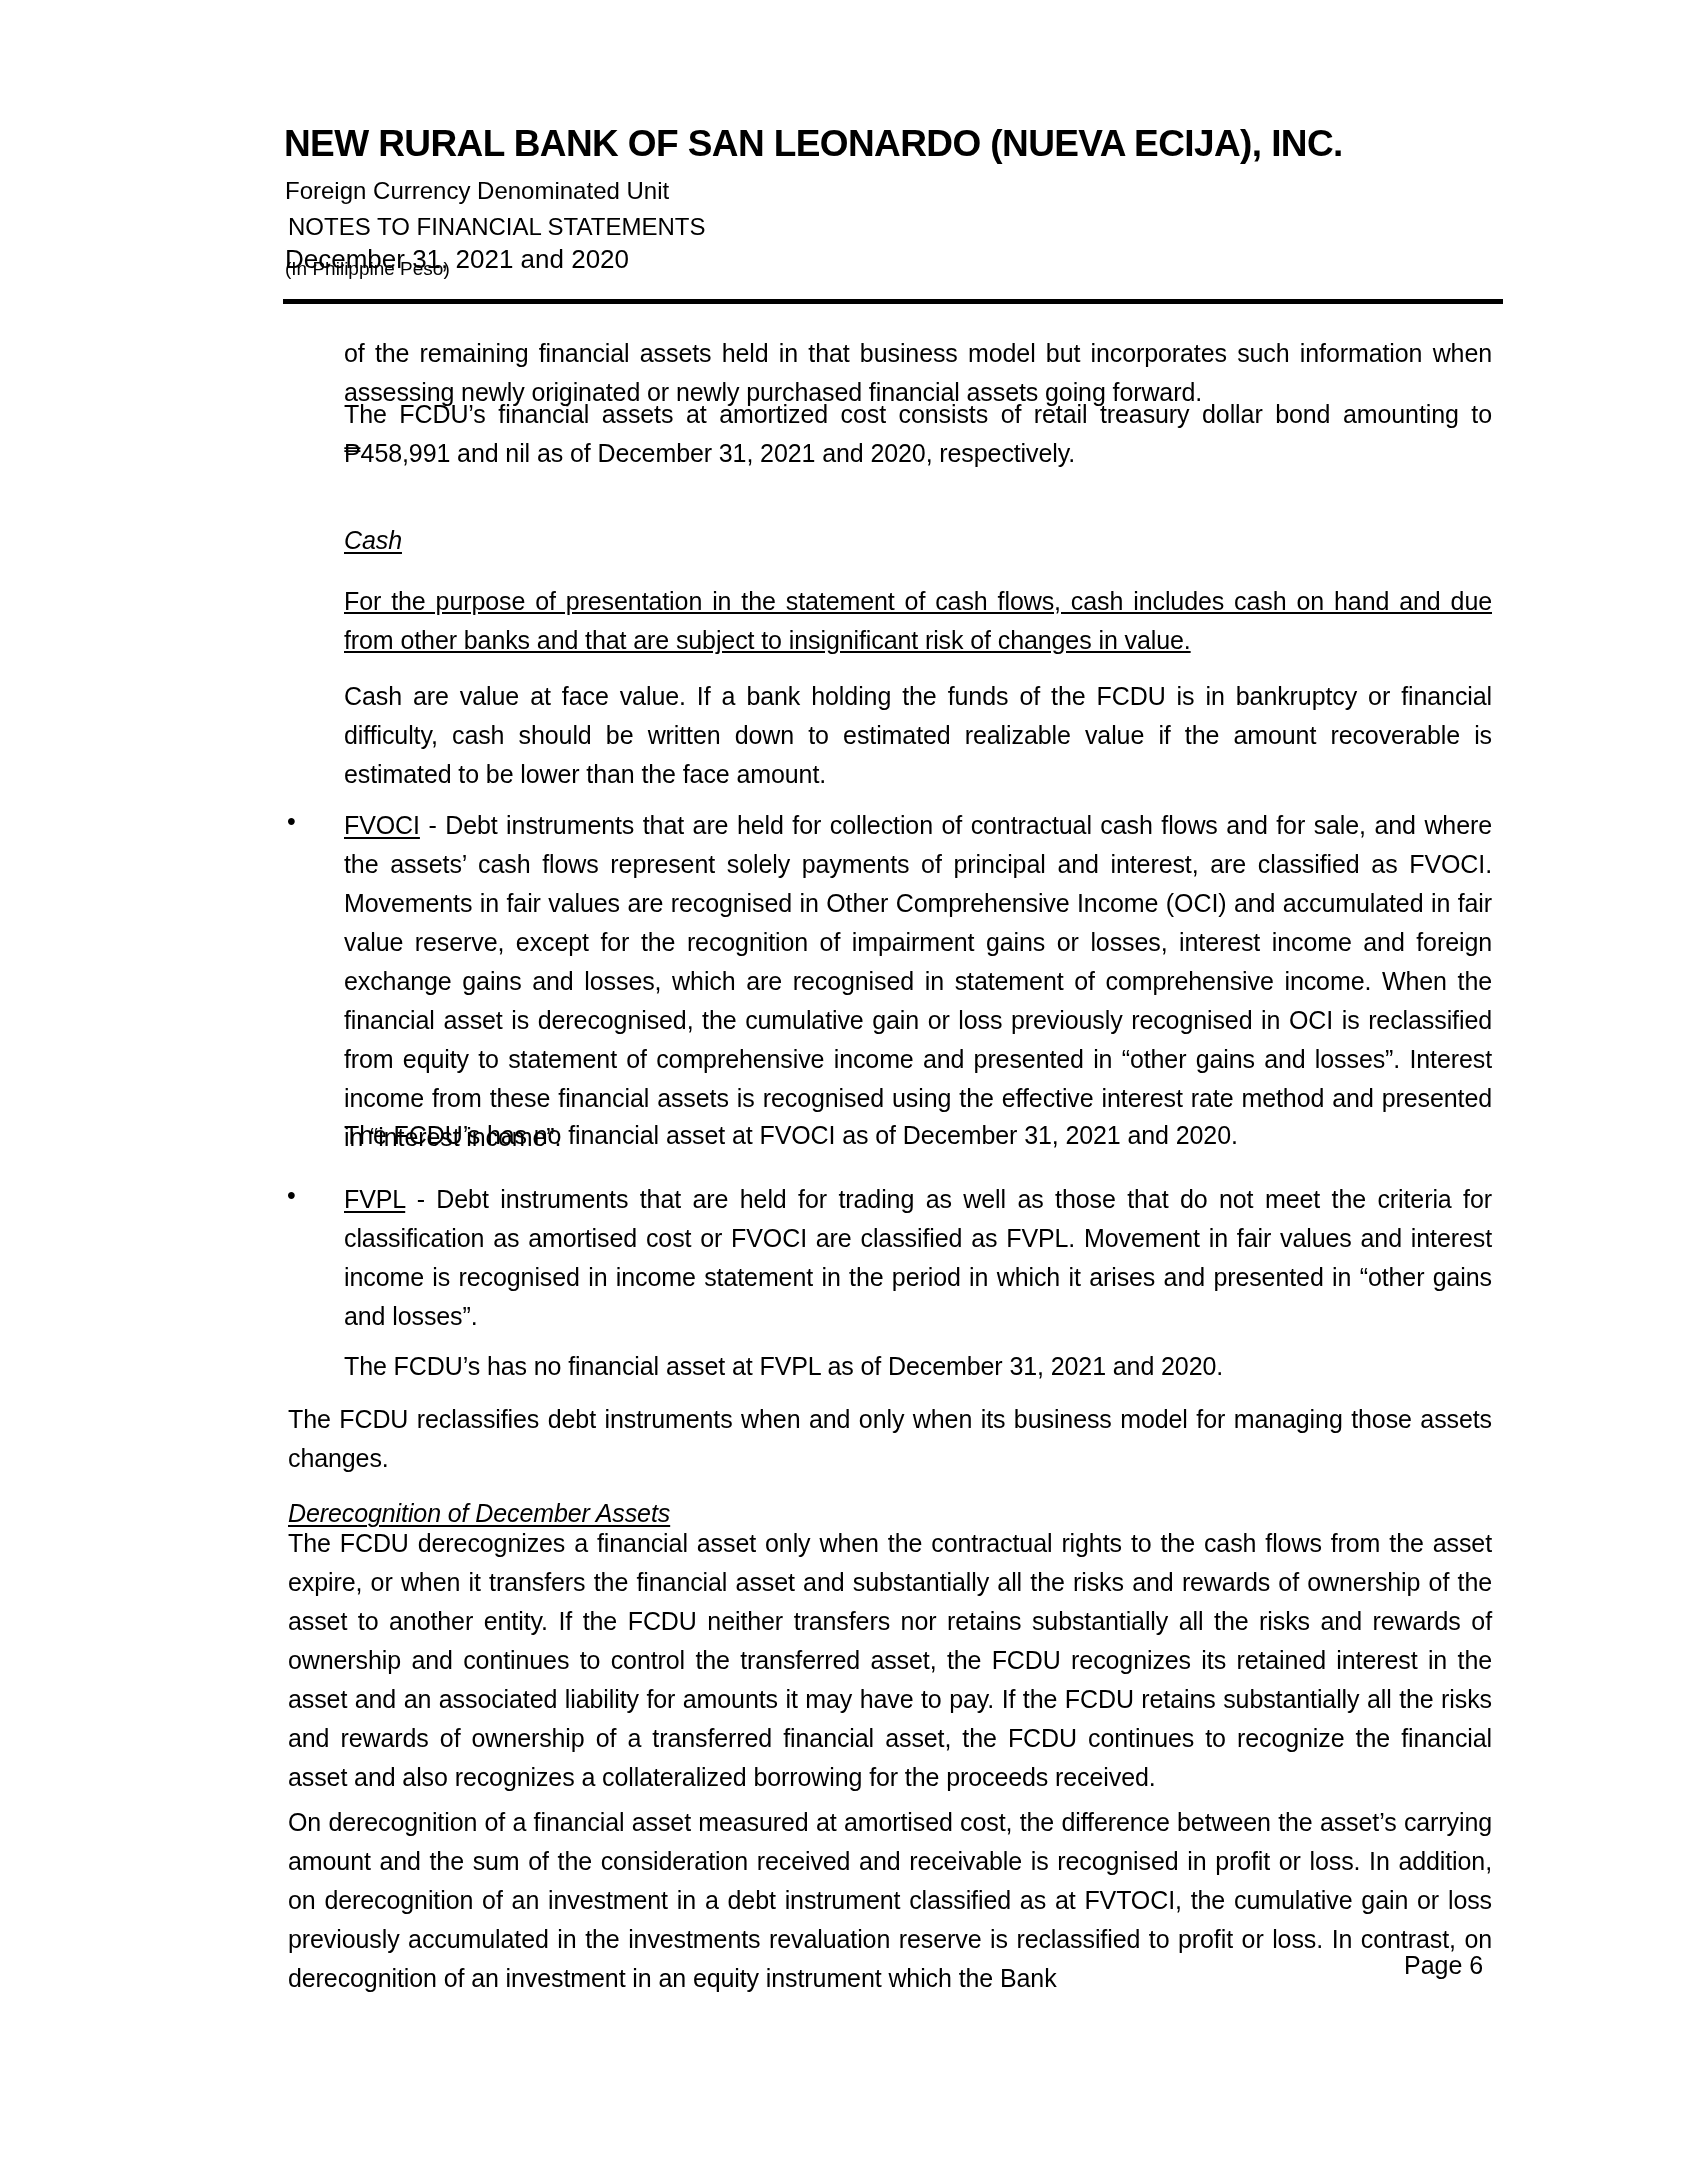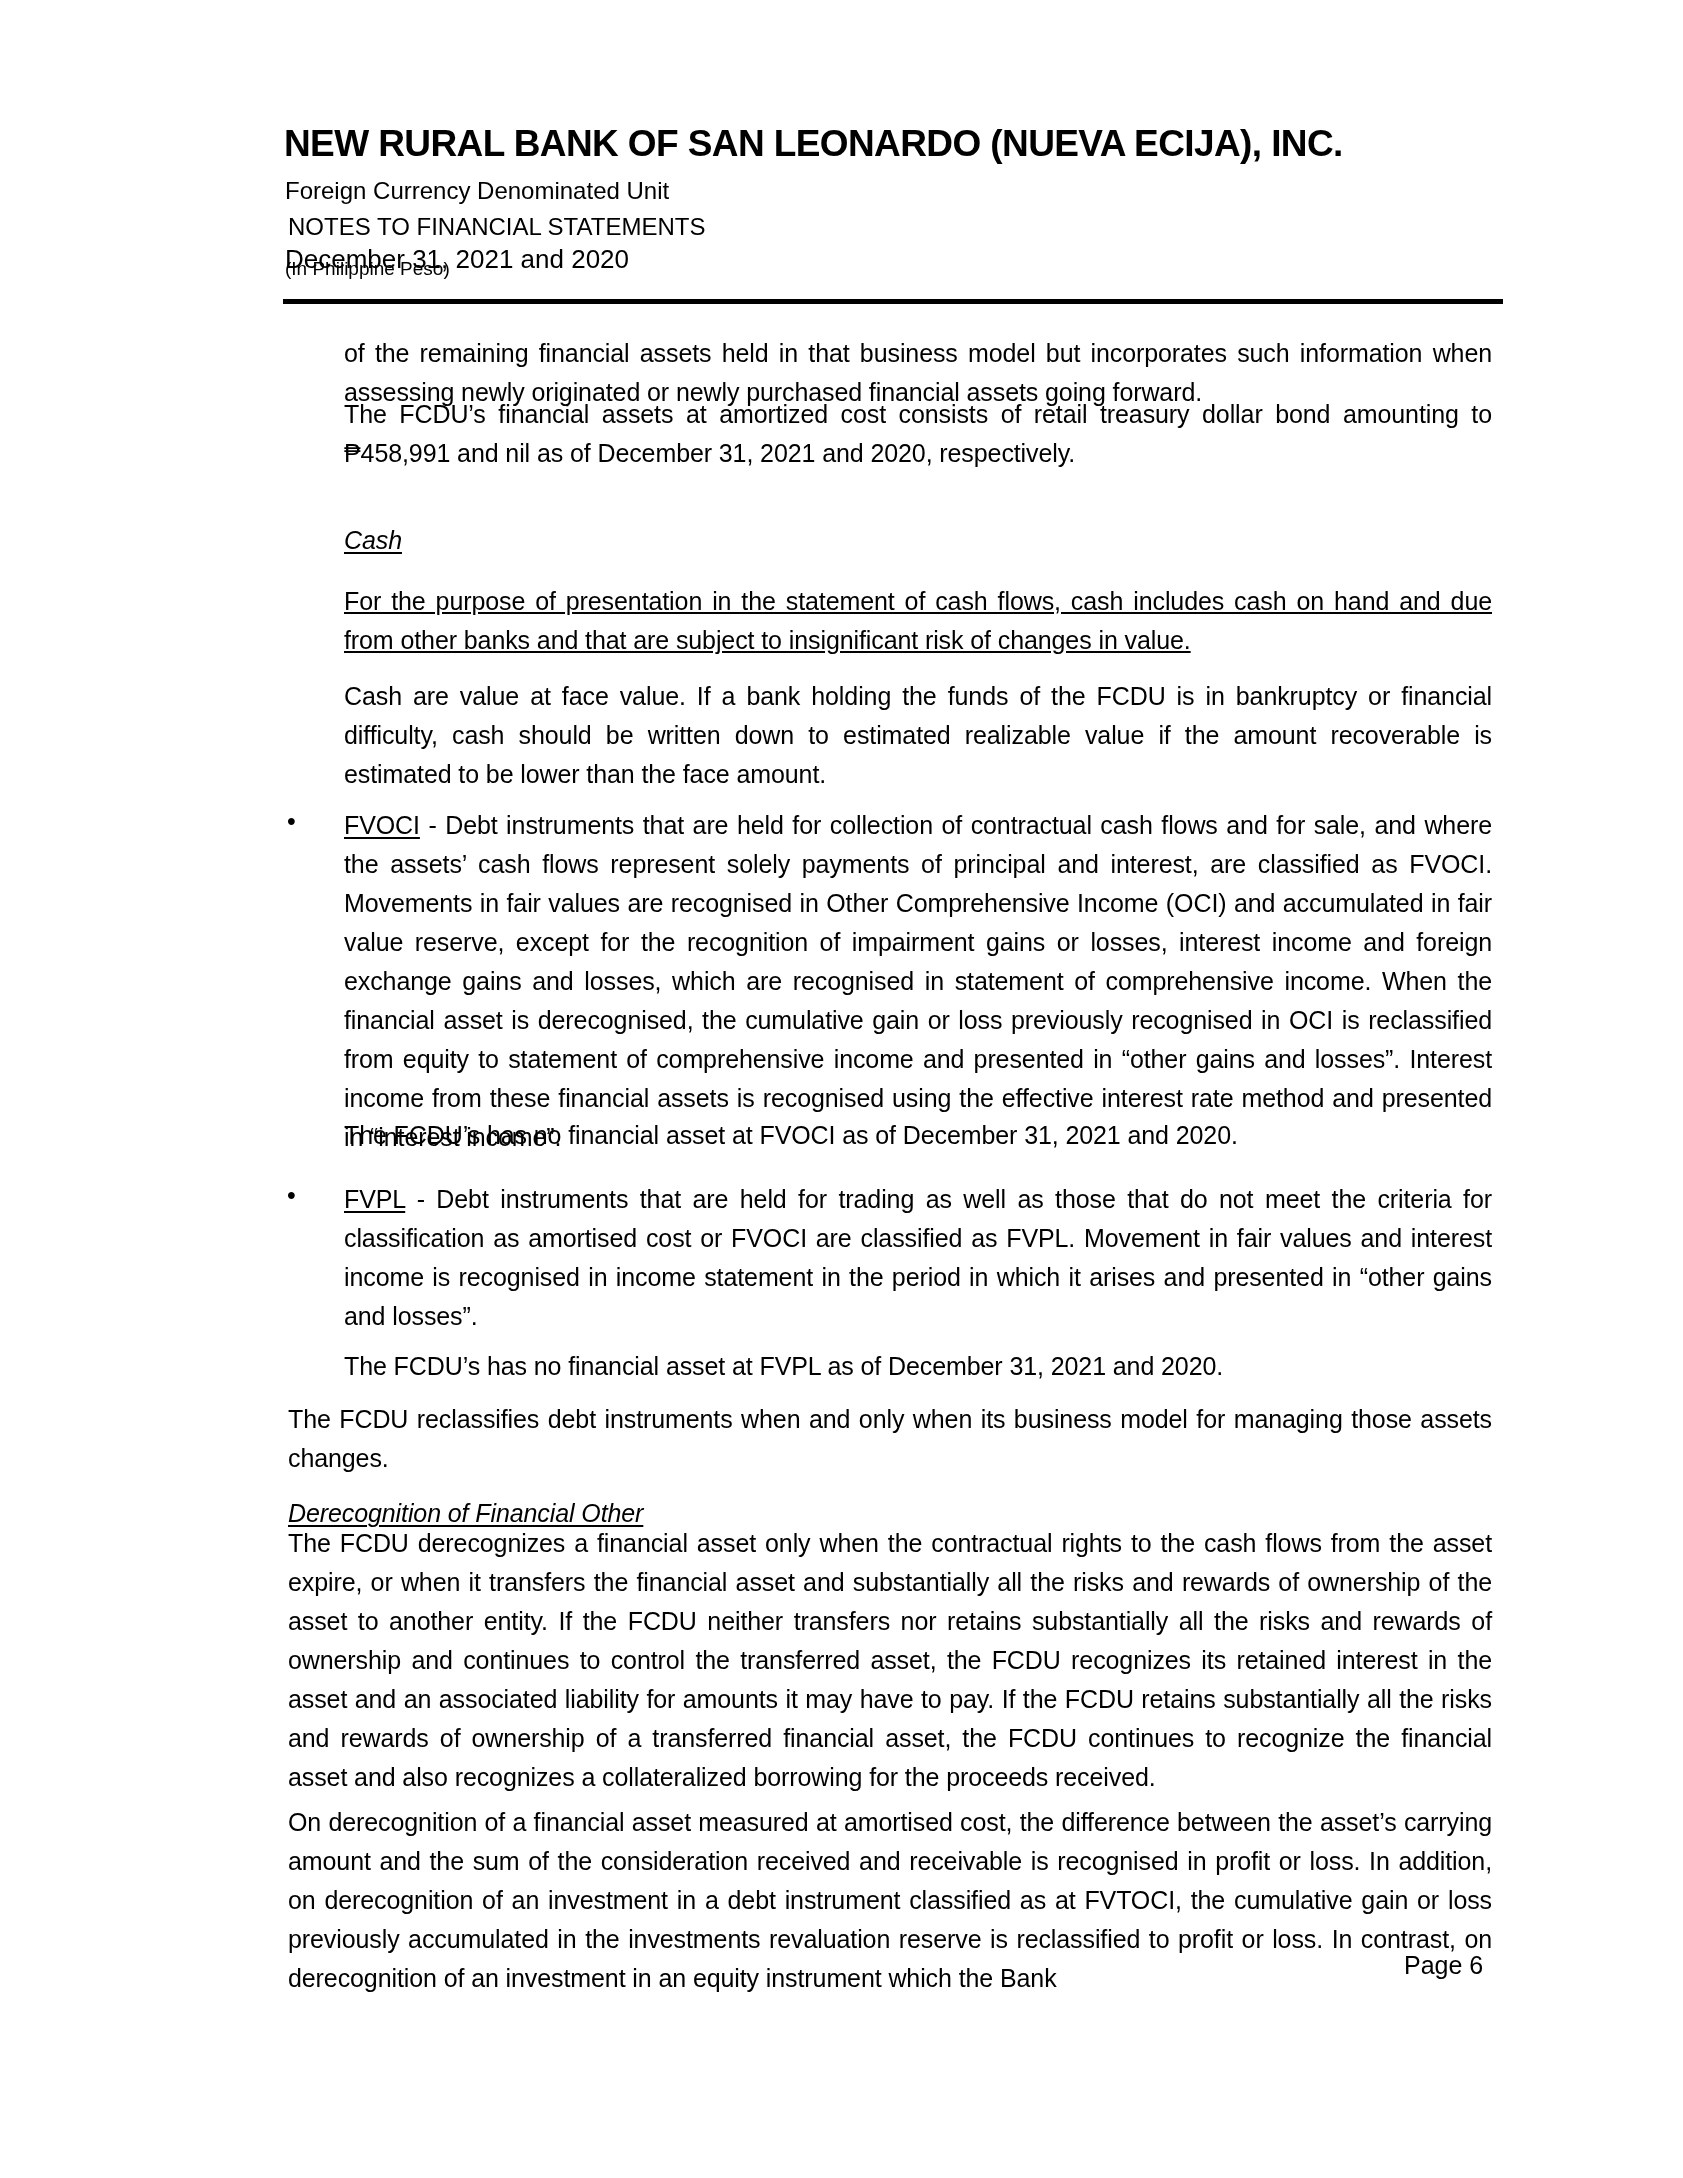--- a/index.html
+++ b/index.html
@@ -41,18 +41,18 @@
 <div class="abs bullet" style="top:806px;">•</div>
 <div class="abs para ind" style="top:806px;"><span class="u">FVOCI</span><span> - Debt instruments that are held for collection of contractual cash flows and for sale, and where the assets’ cash flows represent solely payments of principal and interest, are classified as FVOCI. Movements in fair values are recognised in Other Comprehensive Income (OCI) and accumulated in fair value reserve, except for the recognition of impairment gains or losses, interest income and foreign exchange gains and losses, which are recognised in statement of comprehensive income. When the financial asset is derecognised, the cumulative gain or loss previously recognised in OCI is reclassified from equity to statement of comprehensive income and presented in “other gains and losses”. Interest income from these financial assets is recognised using the effective interest rate method and presented in “interest income”.</span></div>
 <div class="abs para ind" style="top:1116px;">The FCDU’s has no financial asset at FVOCI as of December 31, 2021 and 2020.</div>
 
 <div class="abs bullet" style="top:1180px;">•</div>
 <div class="abs para ind" style="top:1180px;"><span class="u">FVPL</span><span> - Debt instruments that are held for trading as well as those that do not meet the criteria for classification as amortised cost or FVOCI are classified as FVPL. Movement in fair values and interest income is recognised in income statement in the period in which it arises and presented in “other gains and losses”.</span></div>
 <div class="abs para ind" style="top:1336px;margin-top:11px;">The FCDU’s has no financial asset at FVPL as of December 31, 2021 and 2020.</div>
 
 <div class="abs para full" style="top:1400px;">The FCDU reclassifies debt instruments when and only when its business model for managing those assets changes.</div>
 
-<div class="abs para full" style="top:1494px;"><span class="u ital">Derecognition of Financial Other</span></div>
+<div class="abs para full" style="top:1494px;"><span class="u ital">Derecognition of December Assets</span></div>
 <div class="abs para full" style="top:1524px;">The FCDU derecognizes a financial asset only when the contractual rights to the cash flows from the asset expire, or when it transfers the financial asset and substantially all the risks and rewards of ownership of the asset to another entity. If the FCDU neither transfers nor retains substantially all the risks and rewards of ownership and continues to control the transferred asset, the FCDU recognizes its retained interest in the asset and an associated liability for amounts it may have to pay. If the FCDU retains substantially all the risks and rewards of ownership of a transferred financial asset, the FCDU continues to recognize the financial asset and also recognizes a collateralized borrowing for the proceeds received.</div>
 <div class="abs para full" style="top:1803px;">On derecognition of a financial asset measured at amortised cost, the difference between the asset’s carrying amount and the sum of the consideration received and receivable is recognised in profit or loss. In addition, on derecognition of an investment in a debt instrument classified as at FVTOCI, the cumulative gain or loss previously  accumulated in the investments revaluation reserve is reclassified to profit or loss. In contrast, on derecognition of  an investment in an equity instrument which the Bank</div>
 
 <div class="abs page-no">Page 6</div>
 
 
 </body></html>

